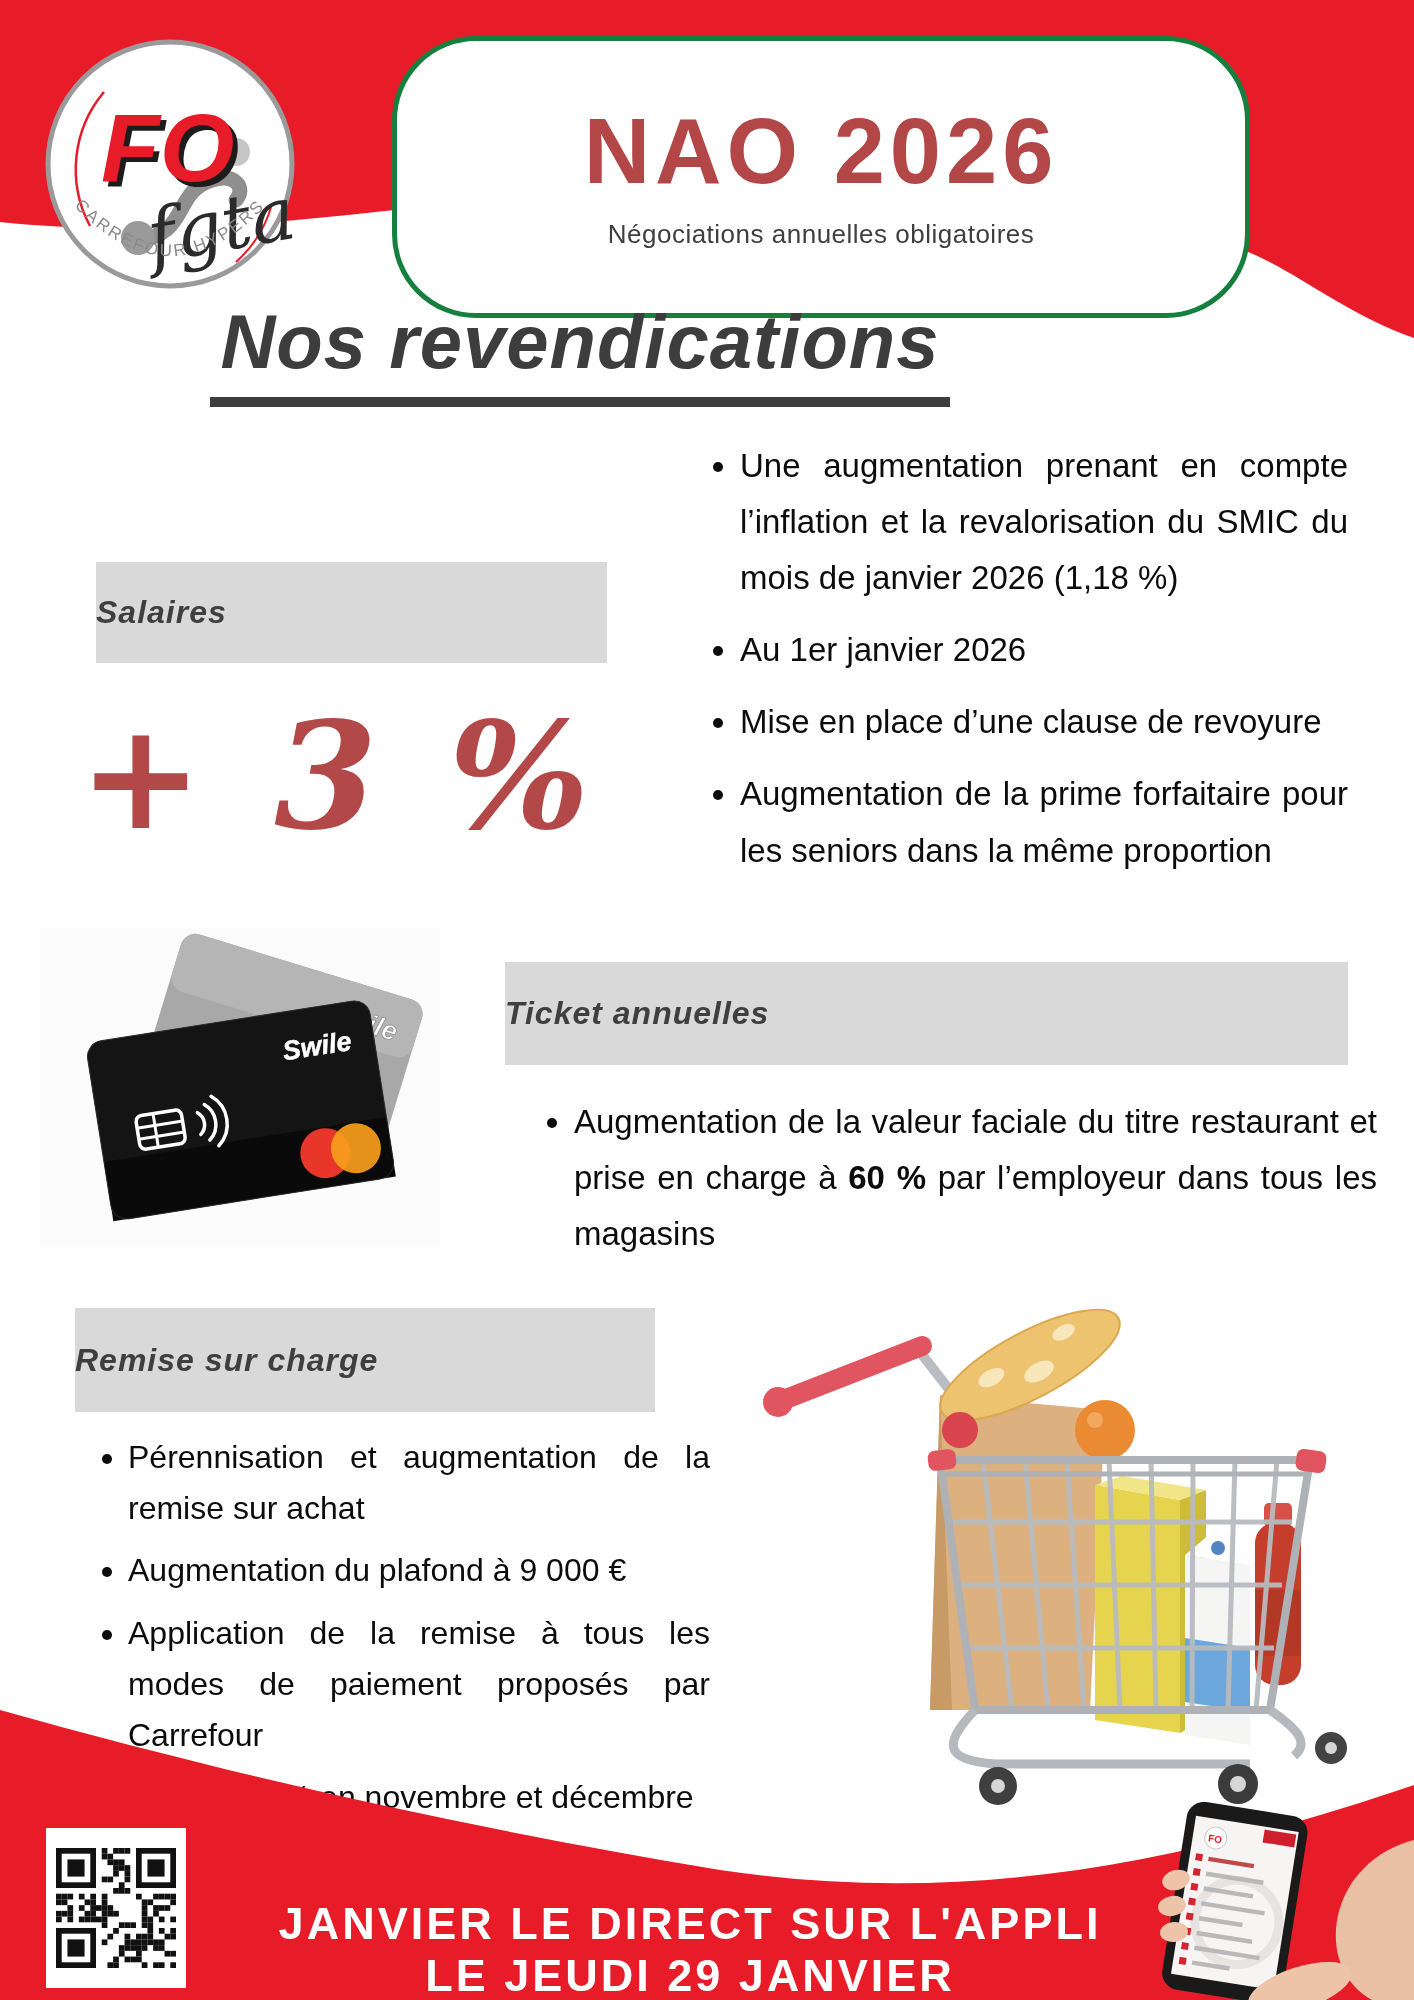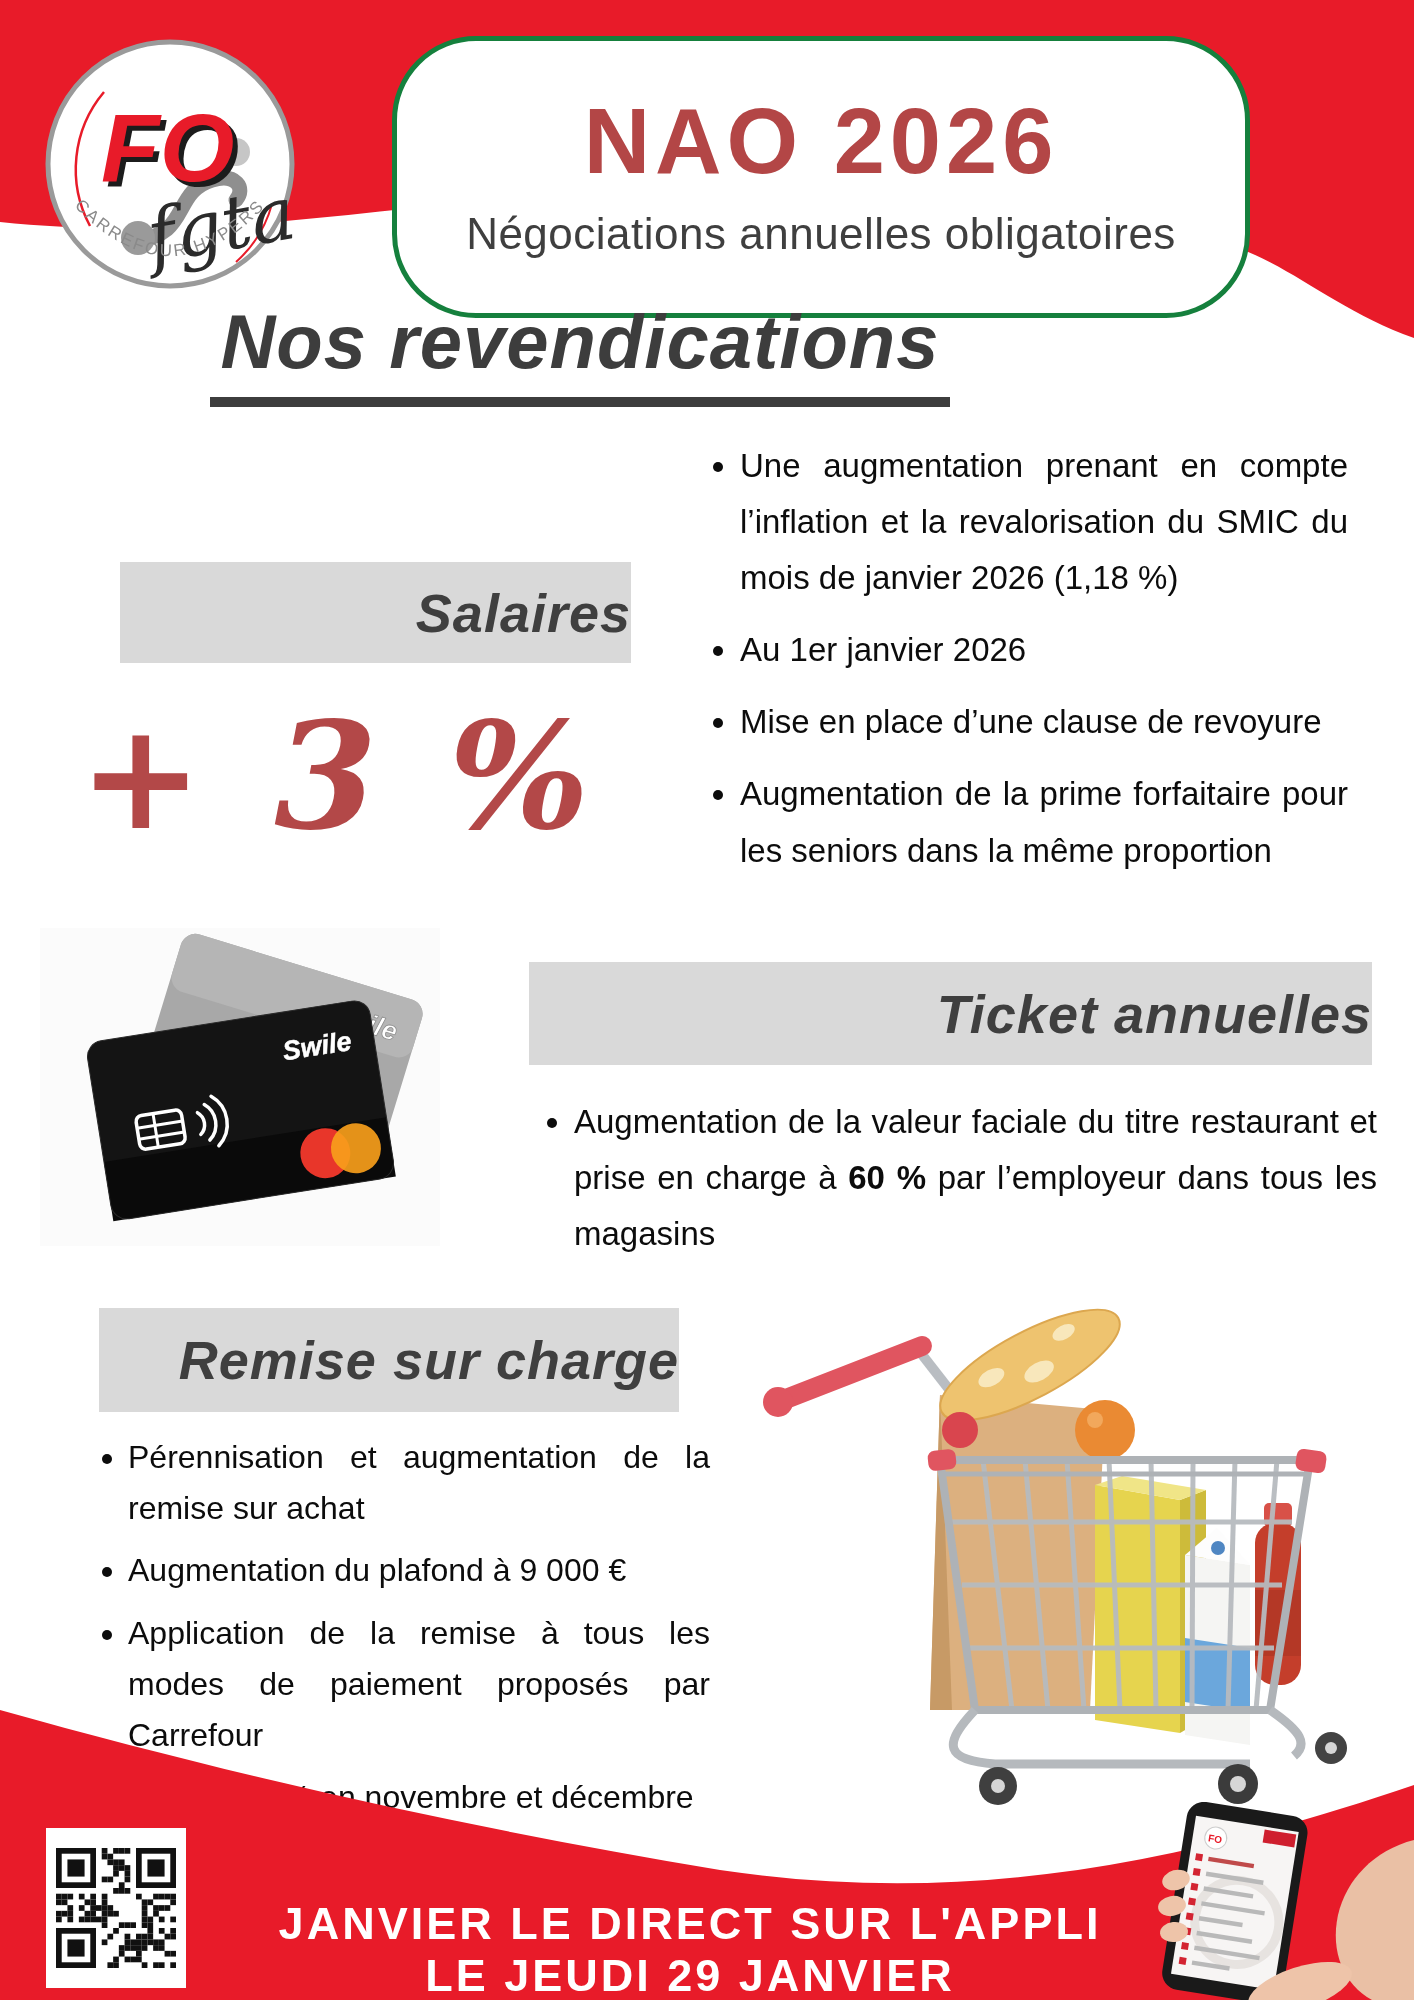--- a/index.html
+++ b/index.html
@@ -14,36 +14,36 @@
   .nao-box{
     left:392px;top:36px;width:848px;height:272px;
     background:#ffffff;border:5px solid #15803d;border-radius:84px;
     display:flex;flex-direction:column;align-items:center;justify-content:center;
     z-index:3;
   }
   .nao-title{
     font-size:92px;font-weight:bold;letter-spacing:5px;color:#b34646;line-height:1;
   }
   .nao-subtitle{
-    margin-top:22px;font-size:44px;color:#3f3f3f;letter-spacing:0.5px;
+    margin-top:22px;font-size:26px;color:#3f3f3f;letter-spacing:0.5px;
   }
 
   
   .heading-wrap{left:150px;top:298px;width:860px;text-align:center;z-index:4;}
   .heading-wrap span{
     display:inline-block;font-size:76px;font-weight:bold;font-style:italic;
     color:#3d3d3d;border-bottom:10px solid #3d3d3d;padding:0 10px 12px 10px;
     letter-spacing:1px;
   }
 
   
   .gray-header{
     background:#d9d9d9;color:#3f3f3f;font-weight:bold;font-style:italic;
-    display:flex;align-items:center;justify-content:flex-end;font-size:54px;
-    letter-spacing:1px;z-index:2;margin-left:24px;
+    display:flex;align-items:center;justify-content:flex-start;font-size:32px;
+    letter-spacing:1px;z-index:2;
   }
 
   .plus3{
     left:84px;top:688px;width:510px;height:176px;
     display:flex;align-items:center;justify-content:center;
     font-family:"DejaVu Serif",serif;font-weight:bold;font-style:italic;
     font-size:148px;color:#b34848;letter-spacing:10px;white-space:nowrap;
   }
 
   

